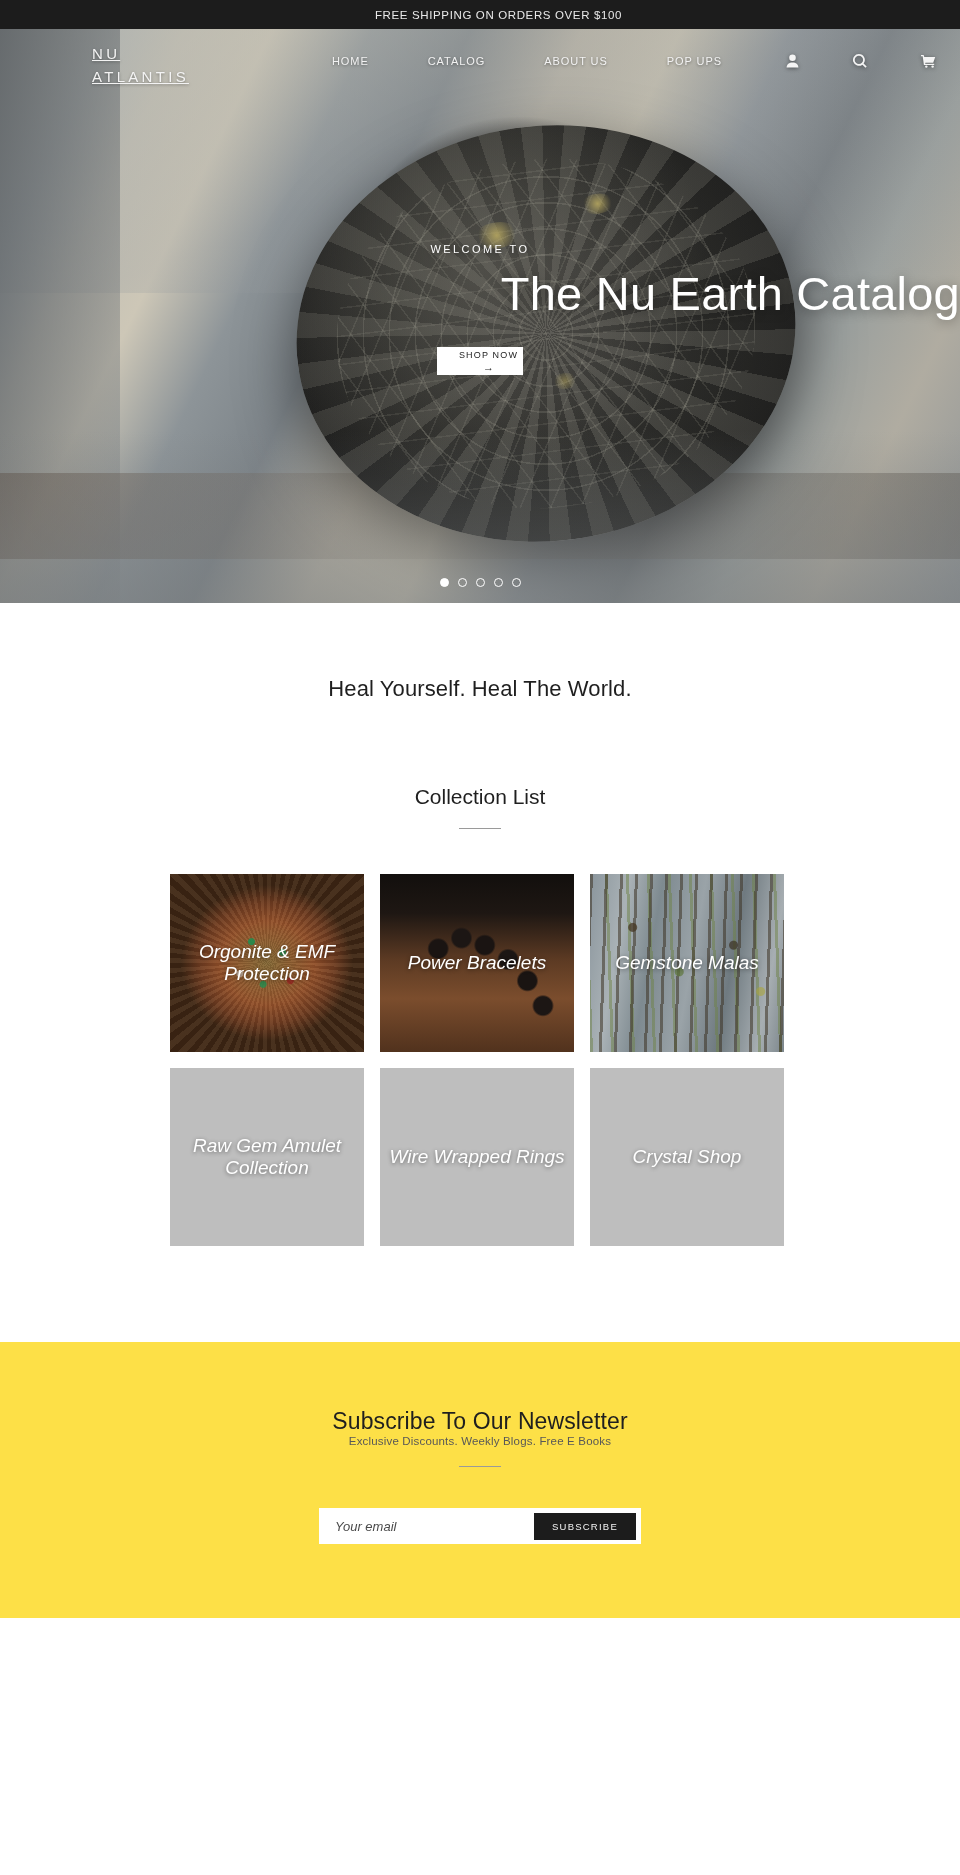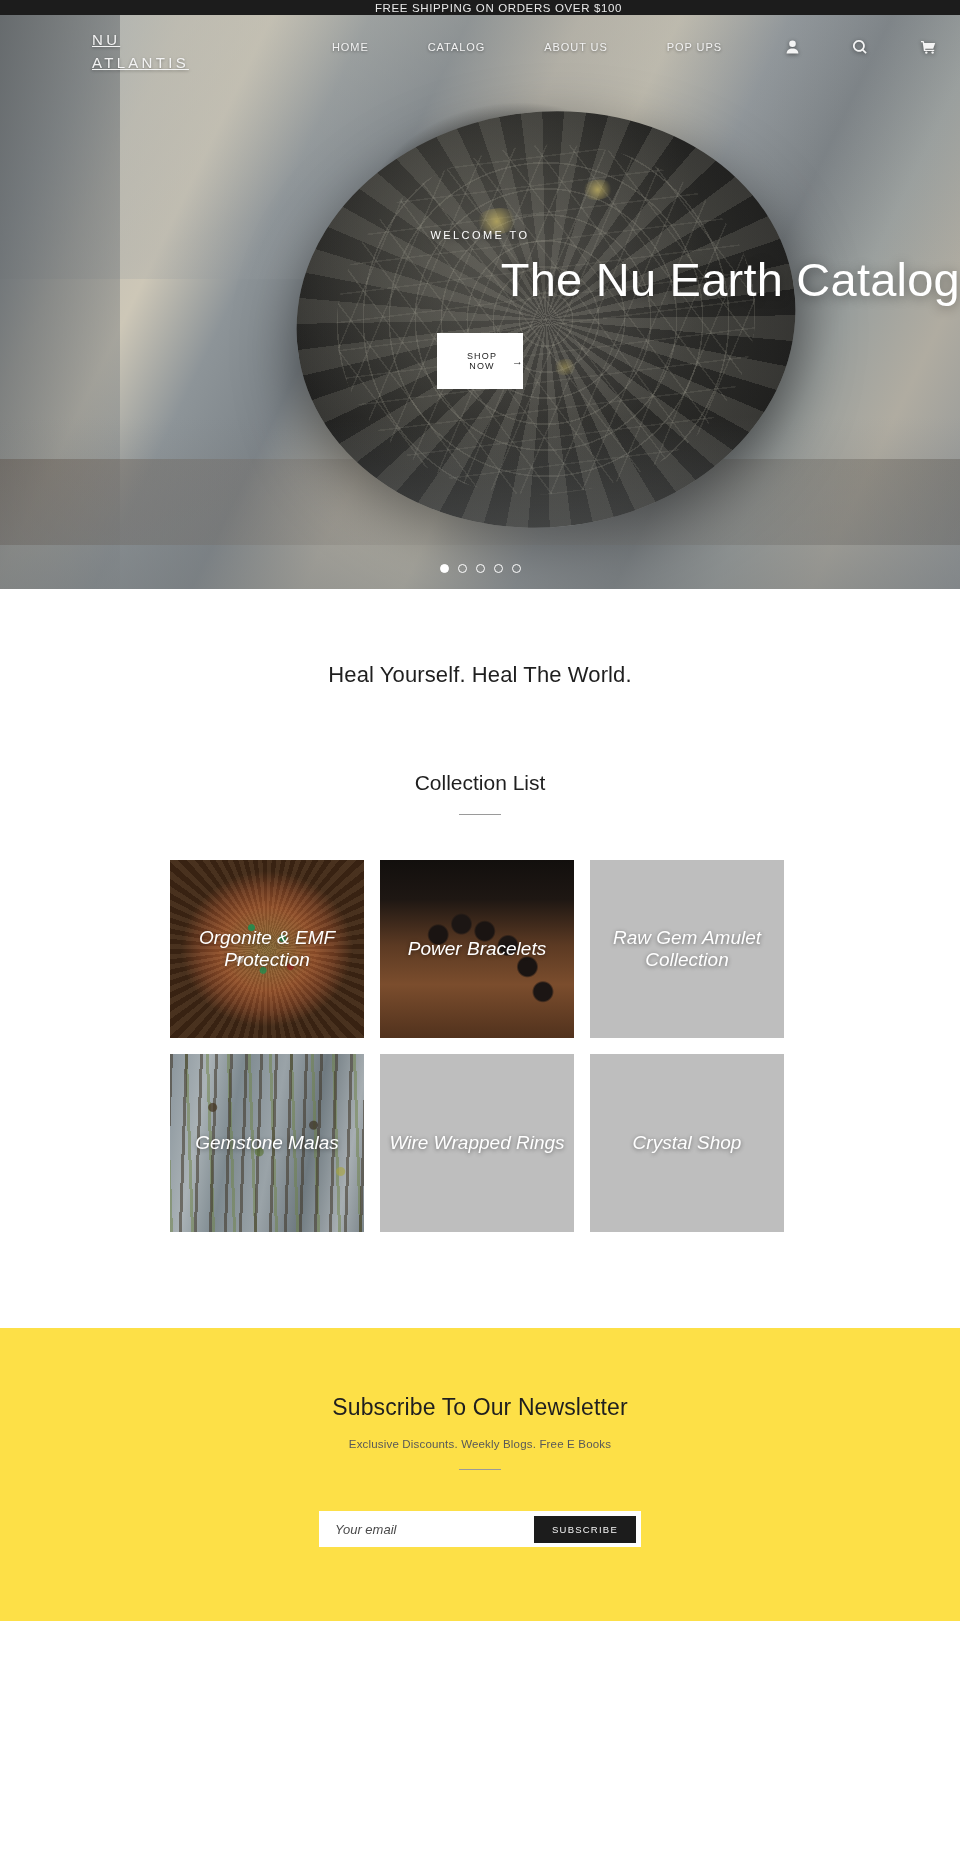--- a/index.html
+++ b/index.html
@@ -7,21 +7,21 @@
   html, body { width:960px; }
   body {
     font-family: "Liberation Sans", sans-serif;
     background:#ffffff;
     color:#3a3a3a;
     -webkit-font-smoothing: antialiased;
   }
 
   
   .announce {
-    height:15px;
+    height:29px;
     background:#1c1c1c;
     display:flex; align-items:center; justify-content:center;padding-left:37px;
   }
   .announce span {
     color:#e9e9e9;
     font-size:11.5px;
     letter-spacing:.055em;
   }
 
   
@@ -136,24 +136,24 @@
     margin-top:11px;
     color:#ffffff;
     font-size:47px;
     font-weight:400;
     letter-spacing:.005em;
     text-shadow:0 2px 12px rgba(0,0,0,.4);
     text-align:right;
   }
   .hero-btn {
     margin:26px auto 0;
-    width:86px; height:56px;
+    width:86px; height:28px;
     background:#ffffff;
     border:none;
-    display:flex; flex-direction:row;
+    display:flex; flex-direction:column;
     align-items:center; justify-content:center;
     gap:2px;
     cursor:pointer;
     padding-left:17px;
   }
   .hero-btn .lbl {
     font-size:9px; letter-spacing:.13em; color:#1c1c1c;
     font-family:"Liberation Sans", sans-serif;
   }
   .hero-btn .arw { font-size:11px; color:#1c1c1c; line-height:1; }
@@ -269,21 +269,20 @@
     margin-top:96px;
     background:#fde047;
     padding:66px 0 74px;
     text-align:center;
   }
   .newsletter h2 {
     font-size:23px; font-weight:400; color:#1f1f1f;
     letter-spacing:.005em;
   }
   .newsletter .sub {
-    margin-top:17px;
     font-size:11.5px;
     color:#585858;
     letter-spacing:.015em;
   }
   .newsletter .rule { margin-top:19px; }
   .form {
     margin:41px auto 0;
     width:322px;
     display:flex;
     background:#ffffff;
@@ -391,26 +390,26 @@
   <div class="grid">
     <a class="card" href="#">
       <span class="art art-orgonite"></span>
       <span class="cap">Orgonite &amp; EMF Protection</span>
     </a>
     <a class="card" href="#">
       <span class="art art-bracelets"></span>
       <span class="cap">Power Bracelets</span>
     </a>
     <a class="card" href="#">
+      <span class="art art-malas"></span>
+      <span class="cap">Gemstone Malas</span>
+    </a>
+    <a class="card" href="#">
       <span class="art art-placeholder"></span>
       <span class="cap">Raw Gem Amulet Collection</span>
-    </a>
-    <a class="card" href="#">
-      <span class="art art-malas"></span>
-      <span class="cap">Gemstone Malas</span>
     </a>
     <a class="card" href="#">
       <span class="art art-placeholder"></span>
       <span class="cap">Wire Wrapped Rings</span>
     </a>
     <a class="card" href="#">
       <span class="art art-placeholder"></span>
       <span class="cap">Crystal Shop</span>
     </a>
   </div>

